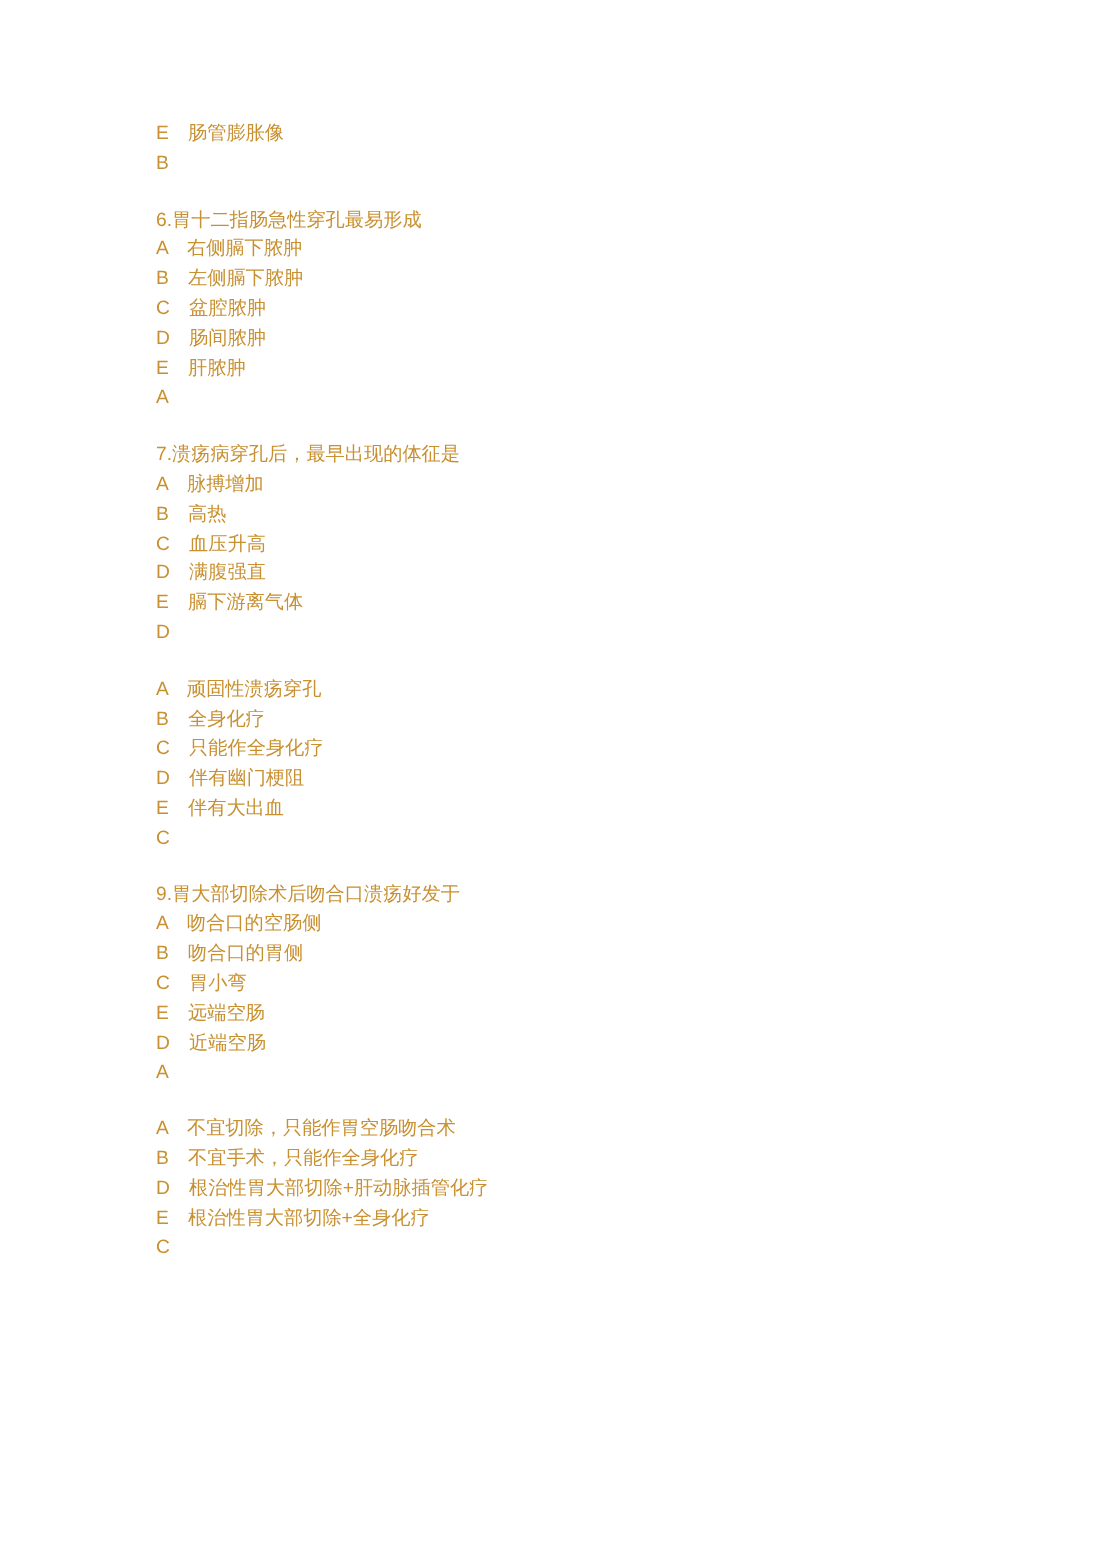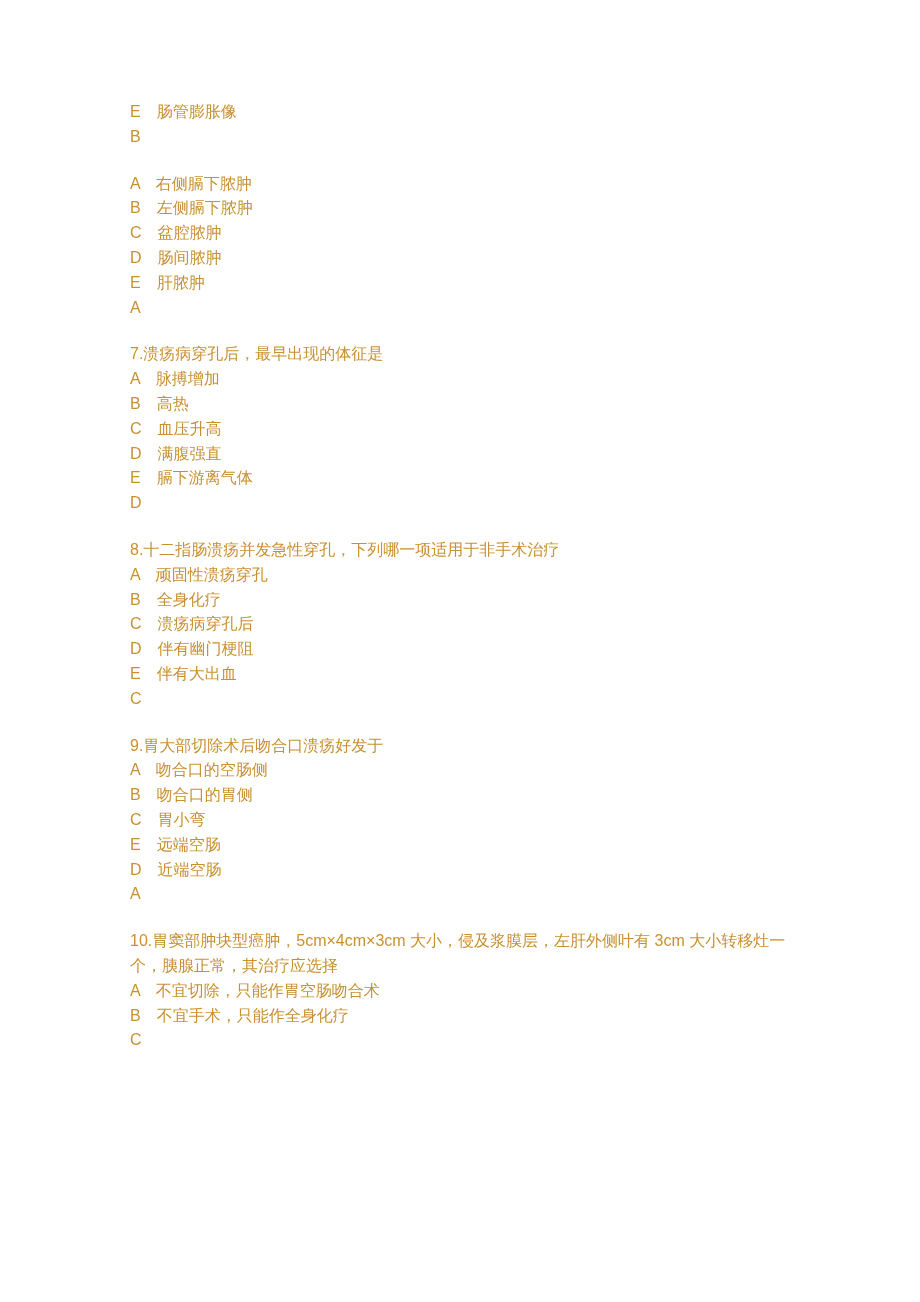--- a/index.html
+++ b/index.html
@@ -31,56 +31,57 @@
   </style>
 </head>
 <body>
 
 <div class="block">
   <span class="option">E　肠管膨胀像</span>
   <span class="answer">B</span>
 </div>
 
 <div class="block">
+  <span class="question-stem">6.胃十二指肠急性穿孔最易形成</span>
   <span class="option">A　右侧膈下脓肿</span>
   <span class="option">B　左侧膈下脓肿</span>
   <span class="option">C　盆腔脓肿</span>
   <span class="option">D　肠间脓肿</span>
   <span class="option">E　肝脓肿</span>
   <span class="answer">A</span>
 </div>
 
 <div class="block">
   <span class="question-stem">7.溃疡病穿孔后，最早出现的体征是</span>
   <span class="option">A　脉搏增加</span>
   <span class="option">B　高热</span>
   <span class="option">C　血压升高</span>
   <span class="option">D　满腹强直</span>
   <span class="option">E　膈下游离气体</span>
   <span class="answer">D</span>
 </div>
 
 <div class="block">
-  <span class="question-stem">8.十二指肠溃疡并发急性穿孔，下列哪一项适用于非手术治疗</span>
   <span class="option">A　顽固性溃疡穿孔</span>
   <span class="option">B　全身化疗</span>
-  <span class="option">C　溃疡病穿孔后</span>
+  <span class="option">C　只能作全身化疗</span>
   <span class="option">D　伴有幽门梗阻</span>
   <span class="option">E　伴有大出血</span>
   <span class="answer">C</span>
 </div>
 
 <div class="block">
   <span class="question-stem">9.胃大部切除术后吻合口溃疡好发于</span>
   <span class="option">A　吻合口的空肠侧</span>
   <span class="option">B　吻合口的胃侧</span>
   <span class="option">C　胃小弯</span>
   <span class="option">E　远端空肠</span>
   <span class="option">D　近端空肠</span>
   <span class="answer">A</span>
 </div>
 
 <div class="block">
-  <span class="question-stem">10.胃窦部肿块型癌肿，5cm×4cm×3cm 大小，侵及浆膜层，左肝外侧叶有 3cm 大小转移灶一个，胰腺正常，其治疗应选择</span>
   <span class="option">A　不宜切除，只能作胃空肠吻合术</span>
   <span class="option">B　不宜手术，只能作全身化疗</span>
+  <span class="option">D　根治性胃大部切除+肝动脉插管化疗</span>
+  <span class="option">E　根治性胃大部切除+全身化疗</span>
   <span class="answer">C</span>
 </div>
 
 </body></html>

